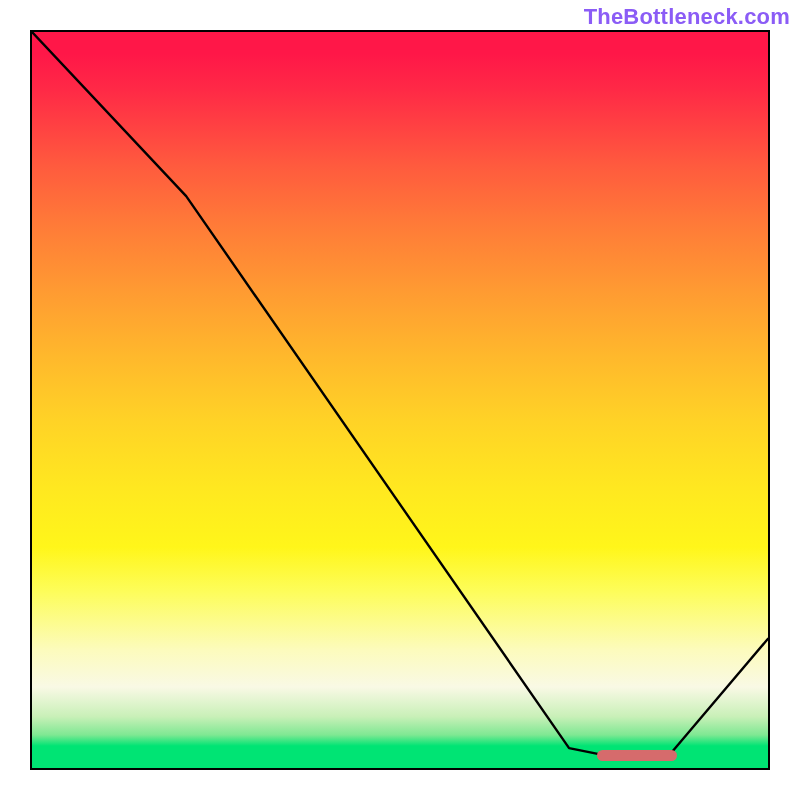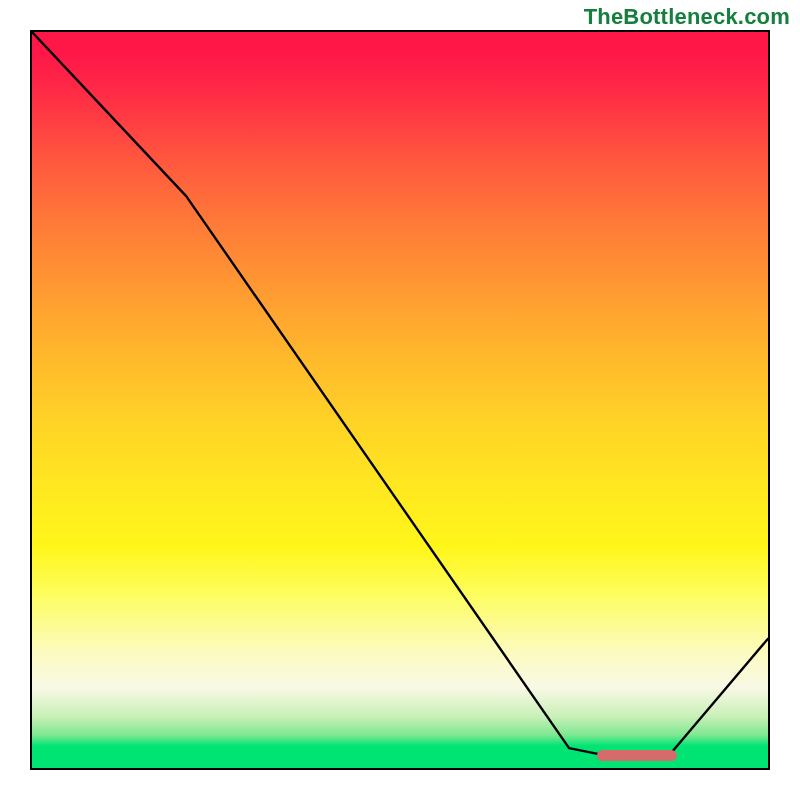--- a/index.html
+++ b/index.html
@@ -10,21 +10,21 @@
     font-family: Arial, Helvetica, sans-serif;
     position: relative;
     overflow: hidden;
   }
   .watermark {
     position: absolute;
     top: 4px;
     right: 10px;
     font-size: 22px;
     font-weight: 600;
-    color: #15803d;
+    color: #8b5cf6;
     letter-spacing: 0.2px;
     z-index: 10;
   }
   .frame {
     position: absolute;
     top: 30px;
     left: 30px;
     width: 740px;
     height: 740px;
     border: 2px solid #000000;

